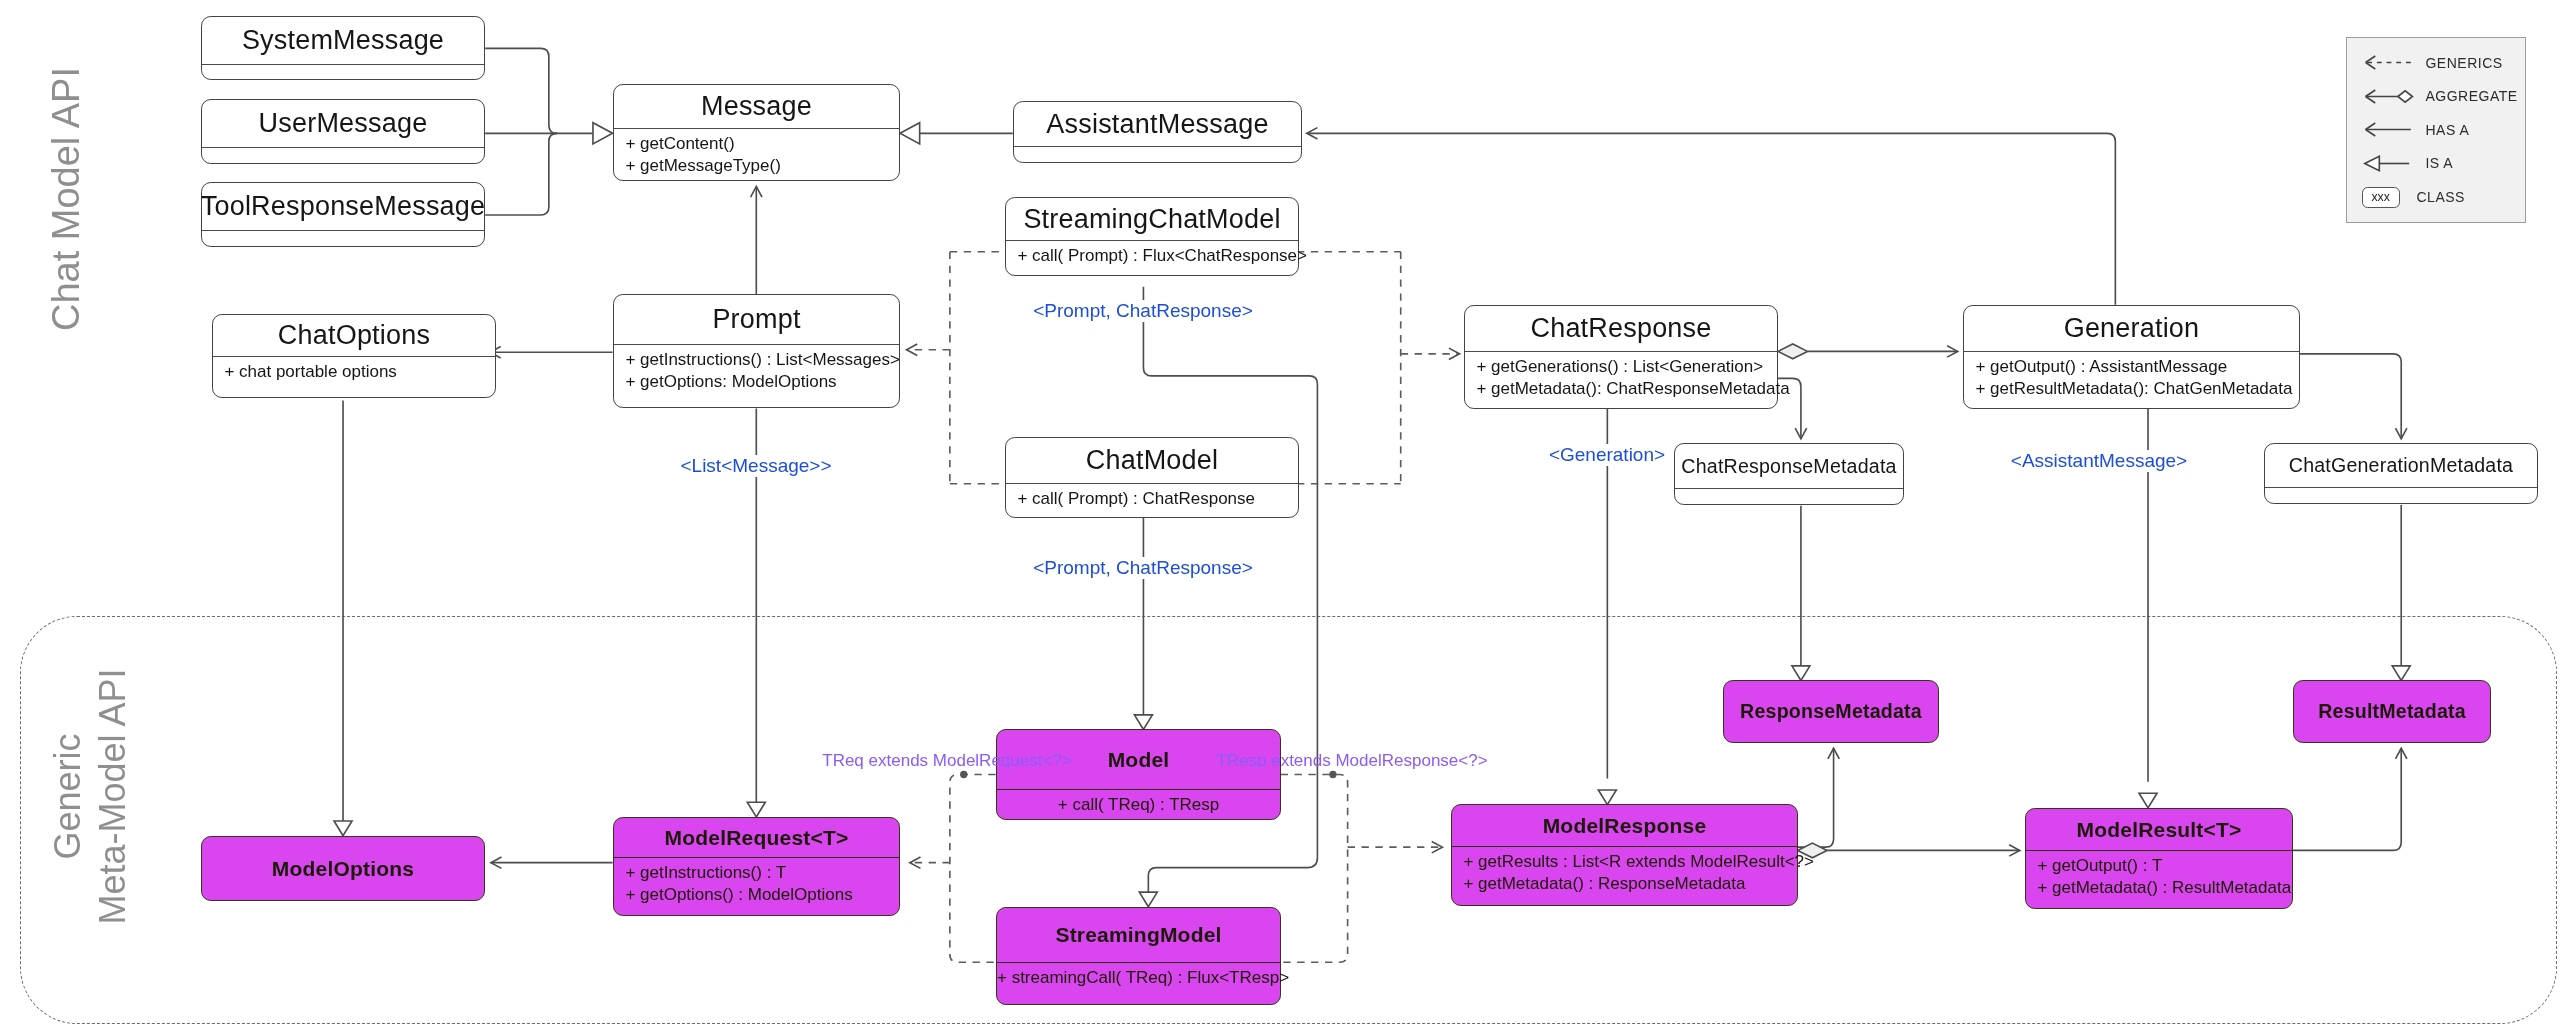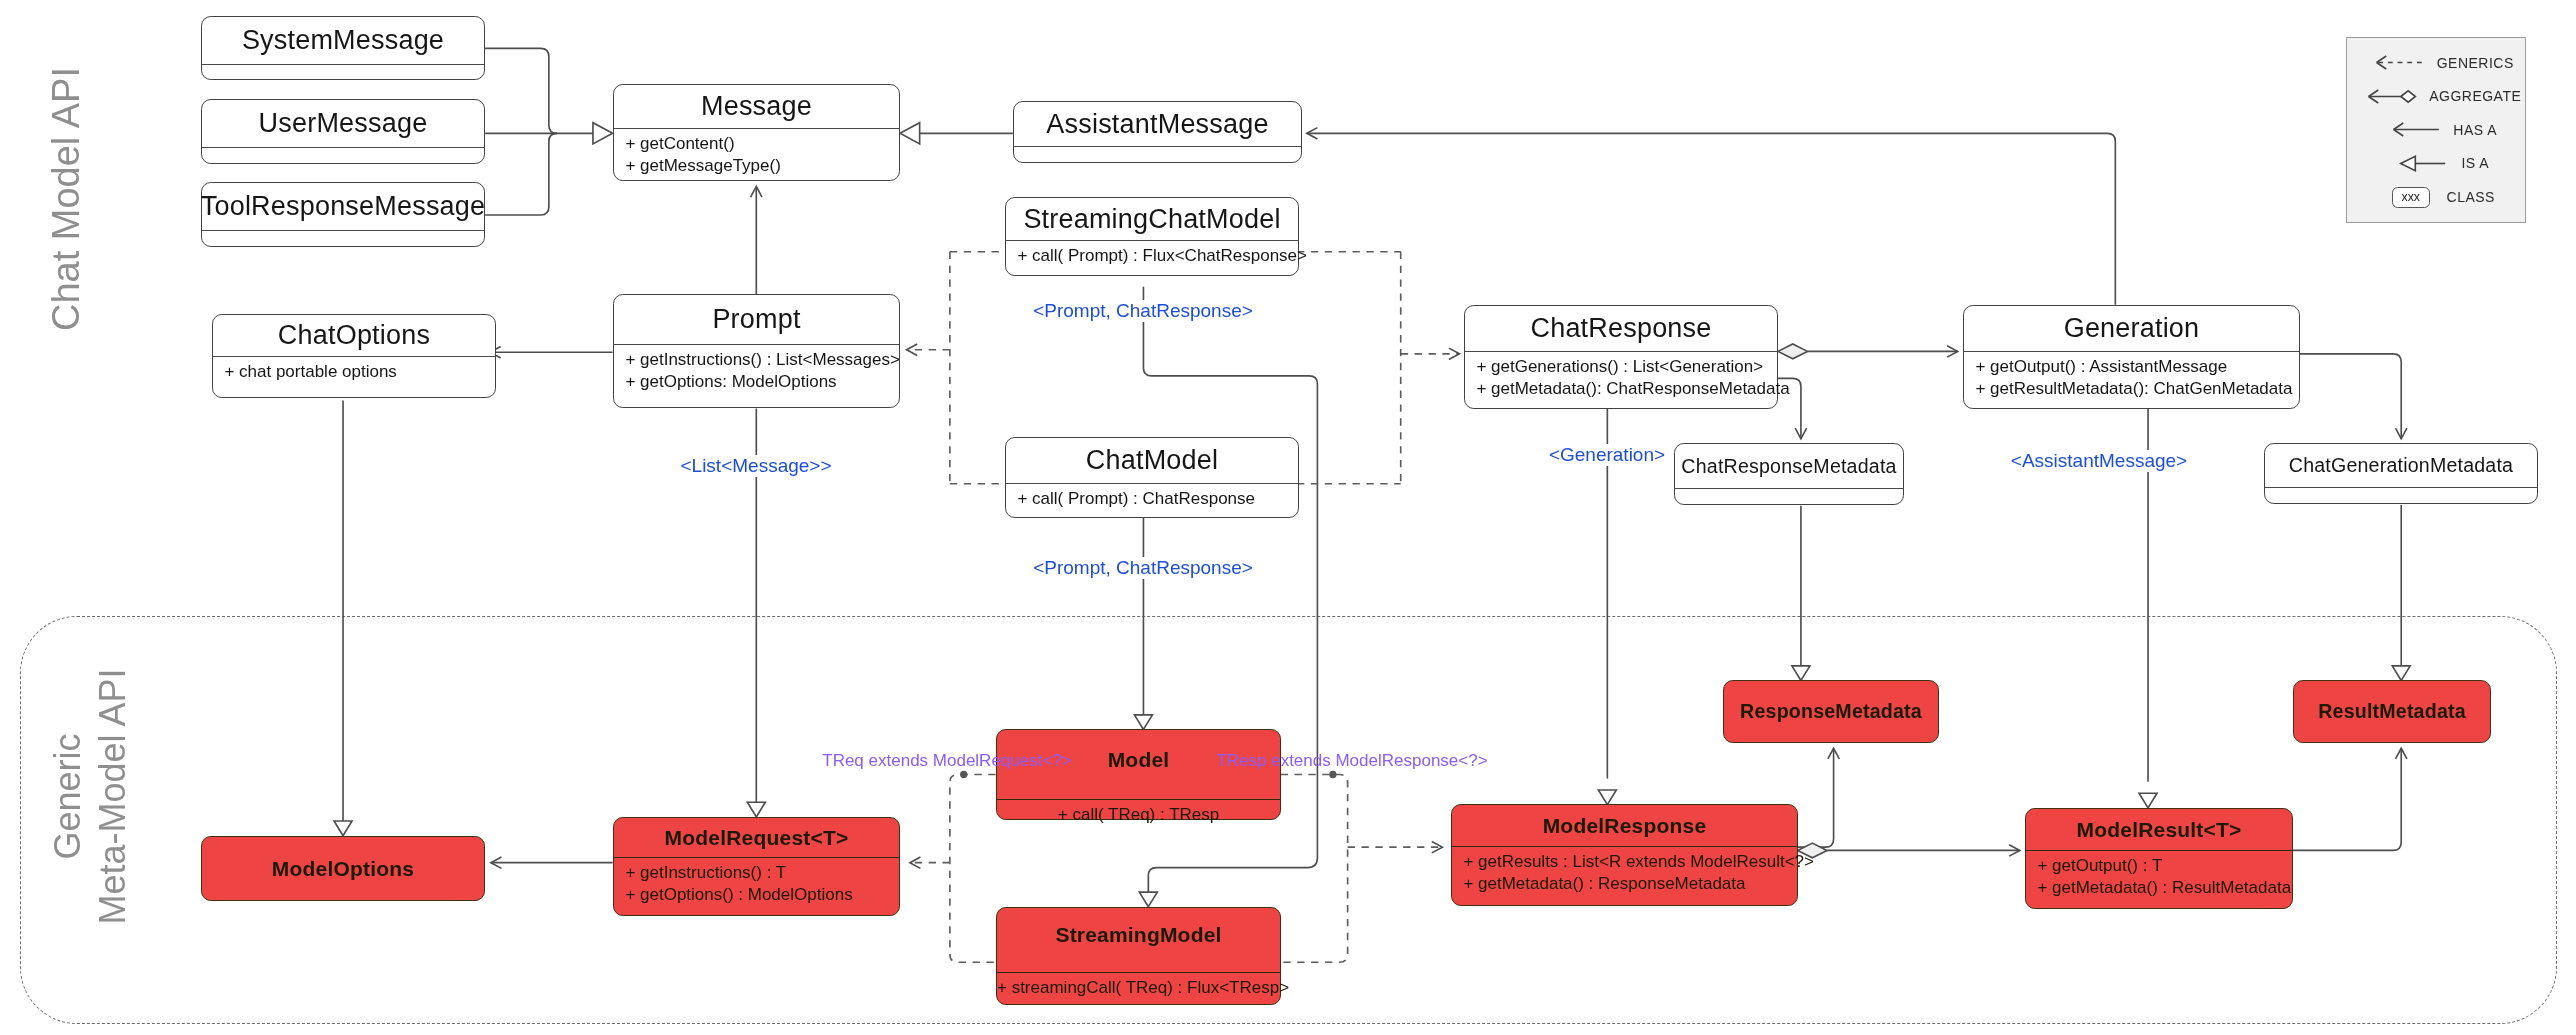--- a/index.html
+++ b/index.html
@@ -10,41 +10,41 @@
           border:1.6px dashed #6b6b6b;border-radius:57px;background:transparent;}
   
   #wires{position:absolute;left:0;top:0;z-index:2;}
   
   .cls{position:absolute;z-index:3;display:flex;flex-direction:column;background:#fff;
        border:1.6px solid #424242;border-radius:9.8px;box-sizing:border-box;color:#161616;}
   .cls-title{flex:0 0 auto;display:flex;align-items:center;justify-content:center;
        font-size:27px;letter-spacing:0.2px;}
   .cls-title.grow{flex:1 1 auto;}
   .cls-body{flex:1 1 auto;border-top:1.6px solid #4a4a4a;padding:4.1px 0 0 11.4px;}
-  .cls-body.center{padding-left:0;text-align:center;margin-top:10px;}
+  .cls-body.center{padding-left:0;text-align:center;}
   .cls-empty{flex:0 0 14.7px;border-top:1.6px solid #4a4a4a;}
   .m{font-size:17px;line-height:22px;white-space:nowrap;}
-  .cls.y{background:#ef4444;border-color:#3a3212;}
+  .cls.y{background:#d946ef;border-color:#3a3212;}
   .cls.y .cls-title{font-weight:bold;font-size:21px;color:#1c1a08;}
   .cls.y .cls-body{border-top-color:#2e2a10;}
   .cls.y .m{color:#1d1905;}
   .cls.solo .cls-title{flex:1 1 auto;}
   
   .ann{position:absolute;z-index:4;transform:translate(-50%,-50%);font-size:19px;color:#1d4ed8;
        white-space:nowrap;background:#fff;padding:0 4.9px;}
   .ann.plain{background:transparent;padding:0;font-size:17px;color:#8b5cf6;}
   
   .vtitle{position:absolute;z-index:1;color:#8f8f8f;text-align:center;
           transform:rotate(-90deg);}
   #title-top{left:-106px;top:173px;width:343px;height:52px;font-size:38px;line-height:52px;}
   #title-bottom{left:-96px;top:749px;width:376px;height:95px;font-size:36px;line-height:45px;}
   
   .legend{position:absolute;z-index:3;left:2346px;top:37px;width:180px;height:186px;
           background:#f1f1f1;border:1.6px solid #9a9a9a;box-sizing:border-box;
-          display:flex;flex-direction:column;justify-content:space-around;padding:8.2px 0 8.2px 14.7px;align-items:center;}
+          display:flex;flex-direction:column;justify-content:space-around;padding:8.2px 0 8.2px 14.7px;}
   .lrow{display:flex;align-items:center;height:24.5px;}
   .lrow .lbl{font-size:14px;color:#2b2b2b;letter-spacing:0.5px;margin-left:9.8px;}
   .lic{flex:0 0 54px;}
   .lclass{flex:0 0 auto;display:inline-block;width:38px;height:21px;line-height:19.6px;text-align:center;
           background:#fff;border:1.6px solid #555;border-radius:5.7px;font-size:12.3px;color:#222;
           box-sizing:border-box;margin-right:7px;}
 </style>
 </head>
 <body>
 

